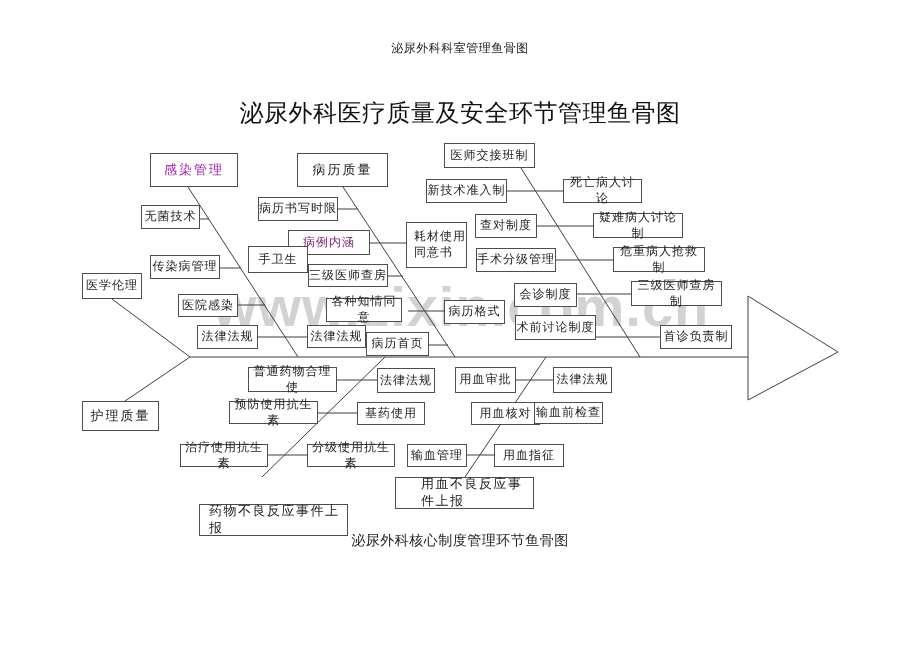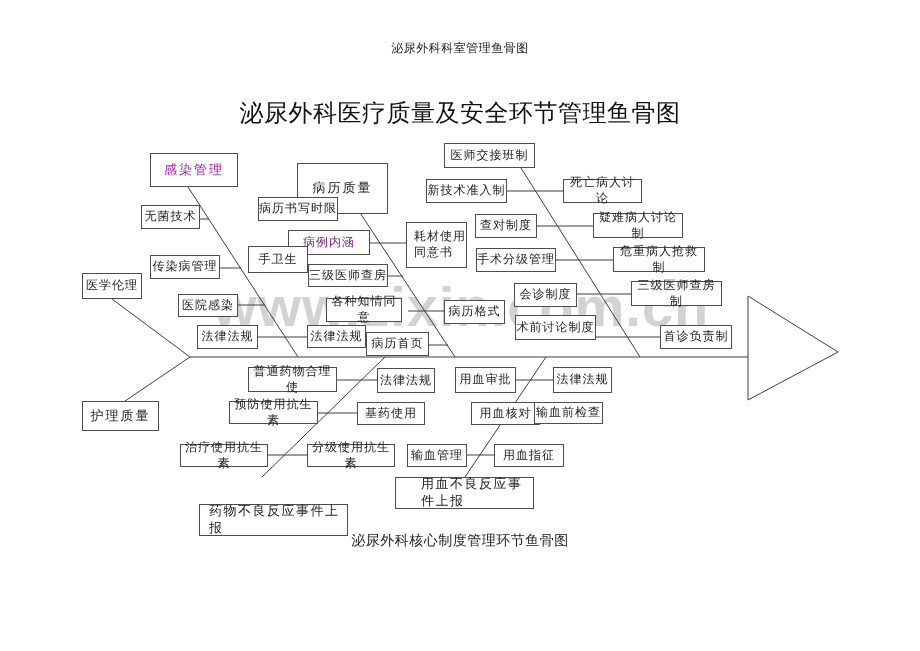--- a/index.html
+++ b/index.html
@@ -82,21 +82,21 @@
       <line x1="337" y1="380" x2="377" y2="380" stroke="#3f3f3f" stroke-width="1"></line>
       <line x1="318" y1="413" x2="357" y2="413" stroke="#3f3f3f" stroke-width="1"></line>
       <line x1="268" y1="455" x2="307" y2="455" stroke="#3f3f3f" stroke-width="1"></line>
       <line x1="516" y1="380" x2="553" y2="380" stroke="#3f3f3f" stroke-width="1"></line>
       <line x1="494" y1="413" x2="534" y2="413" stroke="#3f3f3f" stroke-width="1"></line>
       <line x1="467" y1="455" x2="494" y2="455" stroke="#3f3f3f" stroke-width="1"></line>
       <polygon points="748,296 838,352 748,400" fill="#ffffff" stroke="#3f3f3f" stroke-width="1"></polygon>
     </svg>
   <div id="nodes">
       <div class="node cat" style="left: 150px; top: 153px; width: 88px; height: 34px; border-color: rgb(77, 77, 77); color: #a21caf;">感染管理</div>
-      <div class="node cat" style="left: 297px; top: 153px; width: 91px; height: 51px; border-color: rgb(77, 77, 77); color: rgb(28, 28, 28); margin-top: 10px;">病历质量</div>
+      <div class="node cat" style="left: 297px; top: 153px; width: 91px; height: 34px; border-color: rgb(77, 77, 77); color: rgb(28, 28, 28);">病历质量</div>
       <div class="node" style="left: 444px; top: 143px; width: 91px; height: 25px; border-color: rgb(77, 77, 77); color: rgb(28, 28, 28);">医师交接班制</div>
       <div class="node" style="left: 82px; top: 273px; width: 60px; height: 26px; border-color: rgb(77, 77, 77); color: rgb(28, 28, 28);">医学伦理</div>
       <div class="node cat" style="left: 82px; top: 401px; width: 77px; height: 30px; border-color: rgb(77, 77, 77); color: rgb(28, 28, 28);">护理质量</div>
       <div class="node" style="left: 141px; top: 205px; width: 59px; height: 24px; border-color: rgb(77, 77, 77); color: rgb(28, 28, 28);">无菌技术</div>
       <div class="node" style="left: 150px; top: 255px; width: 70px; height: 24px; border-color: rgb(77, 77, 77); color: rgb(28, 28, 28);">传染病管理</div>
       <div class="node" style="left: 178px; top: 294px; width: 60px; height: 23px; border-color: rgb(77, 77, 77); color: rgb(28, 28, 28);">医院感染</div>
       <div class="node" style="left: 197px; top: 325px; width: 61px; height: 24px; border-color: rgb(77, 77, 77); color: rgb(28, 28, 28);">法律法规</div>
       <div class="node" style="left: 258px; top: 197px; width: 80px; height: 24px; border-color: rgb(77, 77, 77); color: rgb(28, 28, 28);">病历书写时限</div>
       <div class="node" style="left: 288px; top: 230px; width: 82px; height: 25px; border-color: rgb(77, 77, 77); color: #701a75;">病例内涵</div>
       <div class="node" style="left: 248px; top: 246px; width: 60px; height: 27px; border-color: rgb(77, 77, 77); color: rgb(28, 28, 28);">手卫生</div>

